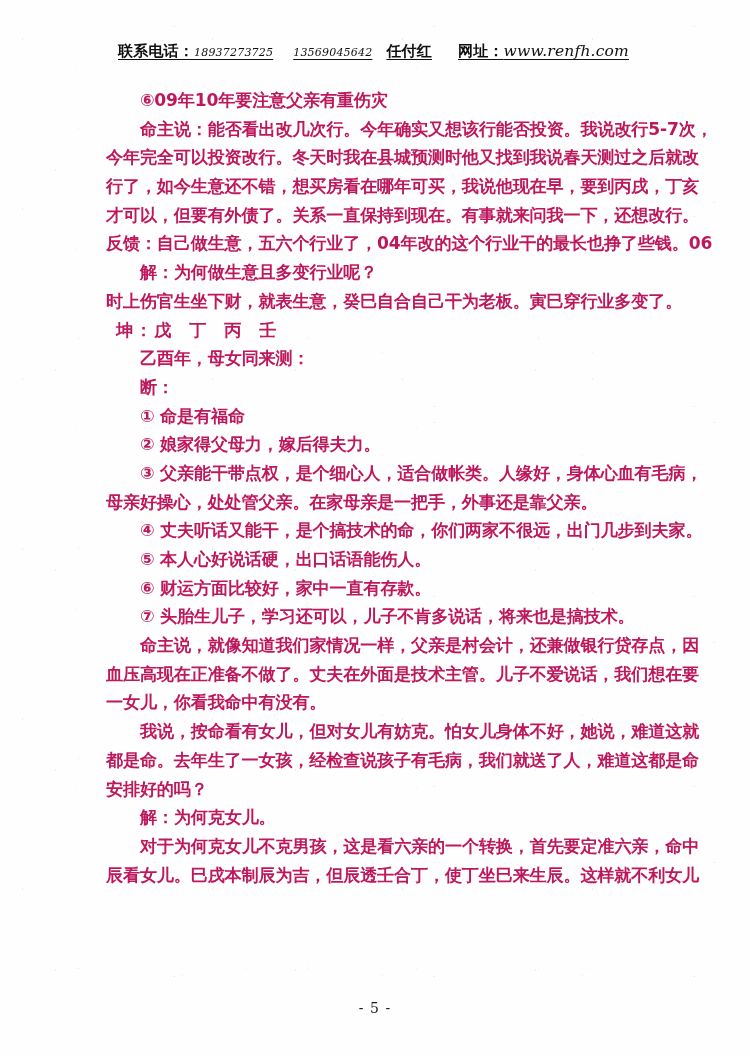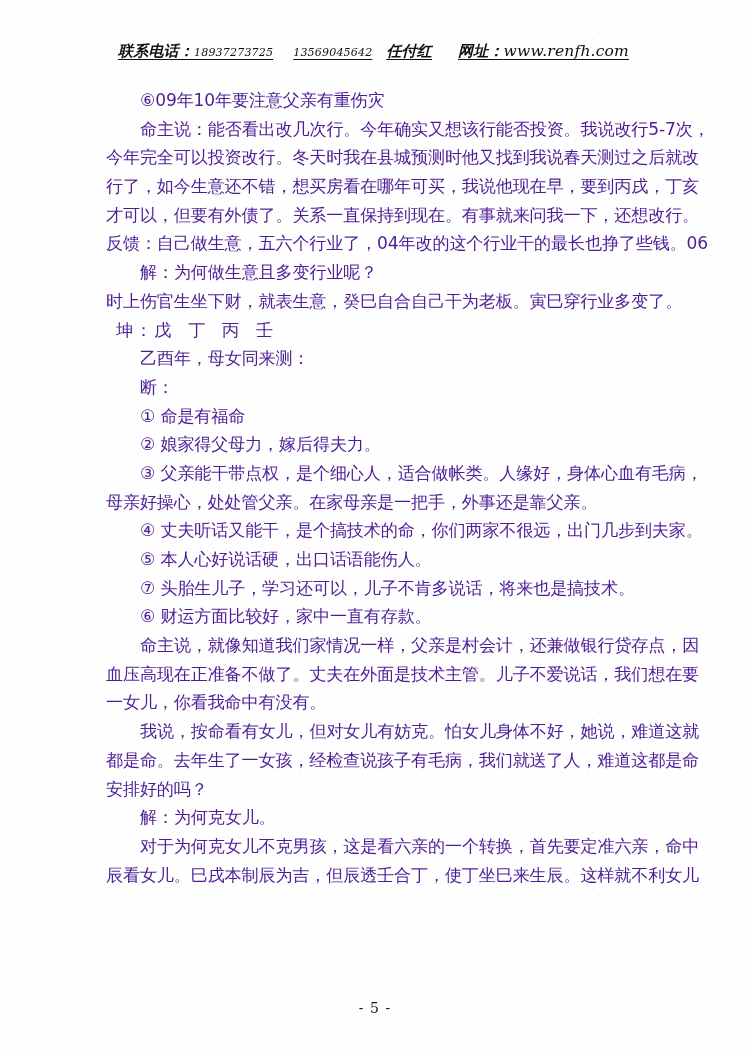--- a/index.html
+++ b/index.html
@@ -55,21 +55,20 @@
     letter-spacing: .2px;
   }
   .header .seg {
     text-decoration: underline;
     text-underline-offset: 3px;
     text-decoration-thickness: 1px;
   }
   .header .cn {
     font-family: "DejaVu Sans", sans-serif;
     font-weight: 700;
-    font-style: italic;
     font-size: 15px;
   }
   .header .num {
     font-family: "DejaVu Serif", serif;
     font-style: italic;
     font-size: 11px;
   }
   .header .gap-sm { display: inline-block; width: 14px; }
   .header .gap-md { display: inline-block; width: 20px; }
   .header .gap-lg { display: inline-block; width: 26px; }
@@ -81,27 +80,27 @@
 
   
   .body-col {
     position: absolute;
     left: 106px;
     top: 86px;
     width: 548px;
   }
   .line {
     font-family: "DejaVu Sans", sans-serif;
-    font-weight: 400;
+    font-weight: 700;
     font-size: 17.1px;
     line-height: 28.7px;
     height: 28.7px;
     white-space: pre;
     letter-spacing: -0.15px;
-    color: #4c1d95;
+    color: #be185d;
   }
   .line.indent { padding-left: 34px; }
   .line.pillar { padding-left: 10px; letter-spacing: 2px; }
   .line.pillar-b { padding-left: 44px; letter-spacing: 2px; }
 
   
   .folio {
     position: absolute;
     left: 0;
     top: 1000px;
@@ -141,22 +140,22 @@
       <div class="line">时上伤官生坐下财，就表生意，癸巳自合自己干为老板。寅巳穿行业多变了。</div>
       <div class="line pillar">坤：戊  丁  丙  壬</div>
       <div class="line indent">乙酉年，母女同来测：</div>
       <div class="line indent">断：</div>
       <div class="line indent">① 命是有福命</div>
       <div class="line indent">② 娘家得父母力，嫁后得夫力。</div>
       <div class="line indent">③ 父亲能干带点权，是个细心人，适合做帐类。人缘好，身体心血有毛病，</div>
       <div class="line">母亲好操心，处处管父亲。在家母亲是一把手，外事还是靠父亲。</div>
       <div class="line indent">④ 丈夫听话又能干，是个搞技术的命，你们两家不很远，出门几步到夫家。</div>
       <div class="line indent">⑤ 本人心好说话硬，出口话语能伤人。</div>
+      <div class="line indent">⑥ 财运方面比较好，家中一直有存款。</div>
       <div class="line indent">⑦ 头胎生儿子，学习还可以，儿子不肯多说话，将来也是搞技术。</div>
-      <div class="line indent">⑥ 财运方面比较好，家中一直有存款。</div>
       <div class="line indent">命主说，就像知道我们家情况一样，父亲是村会计，还兼做银行贷存点，因</div>
       <div class="line">血压高现在正准备不做了。丈夫在外面是技术主管。儿子不爱说话，我们想在要</div>
       <div class="line">一女儿，你看我命中有没有。</div>
       <div class="line indent">我说，按命看有女儿，但对女儿有妨克。怕女儿身体不好，她说，难道这就</div>
       <div class="line">都是命。去年生了一女孩，经检查说孩子有毛病，我们就送了人，难道这都是命</div>
       <div class="line">安排好的吗？</div>
       <div class="line indent">解：为何克女儿。</div>
       <div class="line indent">对于为何克女儿不克男孩，这是看六亲的一个转换，首先要定准六亲，命中</div>
       <div class="line">辰看女儿。巳戌本制辰为吉，但辰透壬合丁，使丁坐巳来生辰。这样就不利女儿</div>
     </div>

